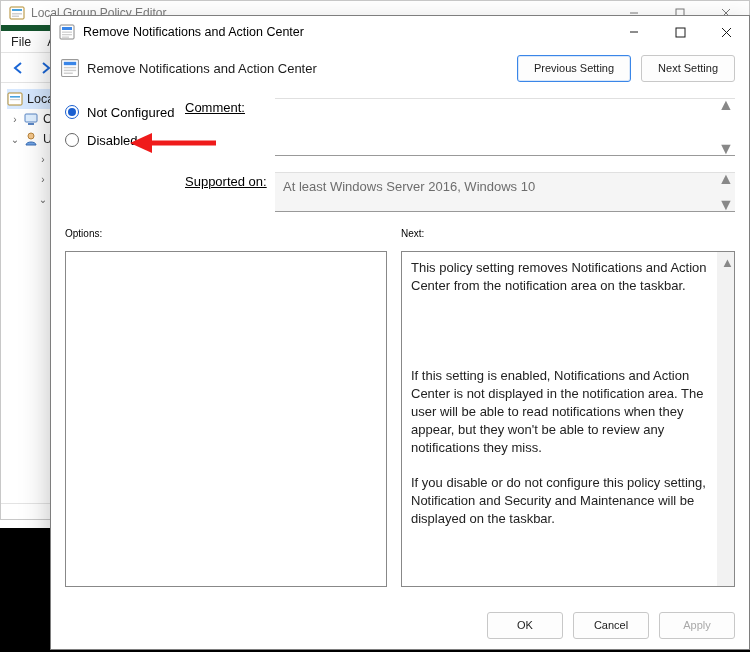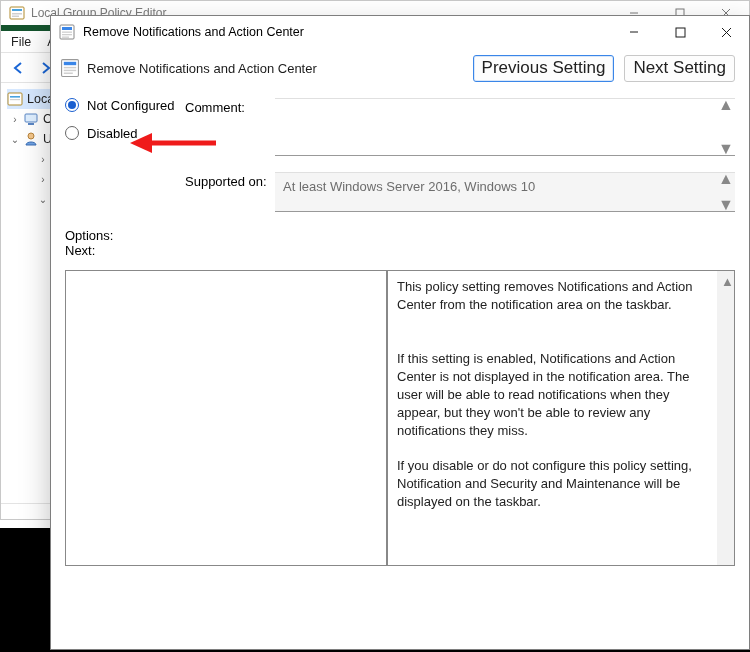--- a/index.html
+++ b/index.html
@@ -30,45 +30,45 @@
   
   .dialog { position:absolute; left:50px; top:15px; width:700px; height:635px; background:#fff; border:1px solid #7e7e7e; box-shadow:0 12px 28px rgba(0,0,0,0.25); display:flex; flex-direction:column; }
   .dlg-title { display:flex; align-items:center; height:32px; }
   .dlg-title .d-icon { margin:0 8px; }
   .dlg-title .t-text { font-size:12.5px; color:#000; flex:1; }
   .dlg-winbtn { width:46px; height:32px; display:flex; align-items:center; justify-content:center; color:#1b1b1b; }
 
   .dlg-head2 { display:flex; align-items:center; height:40px; padding-left:10px; }
   .dlg-head2 .h-text { font-size:13px; color:#1b1b1b; margin-left:8px; flex:1;}
   .nav-btns { display:flex; gap:10px; padding-right:14px;}
-  .btn { height:27px; padding:0 8px; font-size:17px; background:#fdfdfd; border:1px solid #c8c8c8; border-radius:3px; color:#222; display:inline-flex; align-items:center; justify-content:center; cursor:default; }
+  .btn { height:27px; padding:0 16px; font-size:11px; background:#fdfdfd; border:1px solid #c8c8c8; border-radius:3px; color:#222; display:inline-flex; align-items:center; justify-content:center; cursor:default; }
   .btn.primary { border:1px solid #3a86e8; box-shadow:0 0 0 1px rgba(58,134,232,0.18) inset; }
   .btn.disabled { color:#a9a9a9; }
 
   .dlg-body { flex:1; display:flex; flex-direction:column; padding:0 14px 0 14px; }
 
   .row-top { display:flex; }
   .radio-col { width:120px; padding-top:10px;}
-  .radio-item { display:flex; height:28px; font-size:13px; }
+  .radio-item { display:flex; align-items:center; height:28px; font-size:13px; }
   .radio { width:14px; height:14px; border:1px solid #666; border-radius:50%; margin-right:8px; display:inline-flex; align-items:center; justify-content:center; }
   .radio.sel { border-color:#1a5fd0; }
   .radio.sel::after { content:""; width:8px; height:8px; background:#1a5fd0; border-radius:50%; }
 
   .field-col { flex:1; padding-top:10px; }
   .field-row { display:flex; align-items:flex-start; margin-bottom:16px;}
-  .field-row .lbl { width:90px; font-size:13px; padding-top:2px;}
+  .field-row .lbl { width:90px; font-size:13px; padding-top:2px;text-decoration:underline;}
   .field-row .inp { flex:1; position:relative; }
   .ta-box { height:58px; border-top:1px solid #e0e0e0; border-bottom:1px solid #999; background:#fff;}
   .supp-box { height:40px; border-top:1px solid #e0e0e0; border-bottom:1px solid #999; background:#f5f5f5; color:#6d6d6d; font-size:13px; padding:6px 20px 4px 8px; }
   .vscroll-tri { position:absolute; right:4px; width:10px; height:10px; display:flex; align-items:center; justify-content:center; color:#888;}
   .vscroll-tri.up{ top:2px;} .vscroll-tri.dn{ bottom:2px;}
 
-  .mid-labels { display:flex; margin-top:16px; font-size:13px;flex-direction:column;}
+  .mid-labels { display:flex; margin-top:16px; font-size:10px;}
   .mid-labels .l1 { width:336px;}
-  .panes { display:flex; margin-top:12px; height:296px;}
+  .panes { display:flex; gap:14px; margin-top:12px; height:336px;}
   .pane { border:1px solid #888; background:#fff; font-size:13px;}
   .pane.left { width:322px;}
   .pane.right { flex:1; position:relative; line-height:1.38; color:#222;}
   .help-inner { position:absolute; inset:1px 18px 1px 1px; padding:6px 6px 6px 8px; overflow:hidden;}
   .help-scroll { position:absolute; right:0; top:0; bottom:0; width:17px; background:#f2f2f2;}
   .help-scroll .bar { position:absolute; top:2px; right:4px; width:9px; height:10px; color:#888; text-align:center; }
 
   .dlg-footer { height:48px; display:flex; align-items:center; justify-content:flex-end; gap:10px; padding:0 14px; }
 
   
@@ -264,31 +264,36 @@
         <div>Next:</div>
       </div>
 
       <div class="panes">
         <div class="pane left"></div>
         <div class="pane right">
           <div class="help-inner" id="help-inner">
               <div style="min-height: auto;">This policy setting removes Notifications and Action Center from the notification area on the taskbar.</div>
               <div style="min-height: 8px;">&nbsp;</div>
               <div style="min-height: 8px;">&nbsp;</div>
-              <div style="min-height: auto;">If this setting is enabled, Notifications and Action Center is not displayed in the notification area. The user will be able to read notifications when they appear, but they won't be able to review any notifications they miss.</div>
+              <div style="min-height: auto; margin-top: 36px;">If this setting is enabled, Notifications and Action Center is not displayed in the notification area. The user will be able to read notifications when they appear, but they won't be able to review any notifications they miss.</div>
               <div style="min-height: 8px;">&nbsp;</div>
               <div style="min-height: auto;">If you disable or do not configure this policy setting, Notification and Security and Maintenance will be displayed on the taskbar.</div>
             </div>
           <div class="help-scroll">
               <div class="bar">▲</div>
             </div>
         </div>
       </div>
     </div>
 
+    <div class="dlg-footer">
+      <div class="btn" style="width:76px">OK</div>
+      <div class="btn" style="width:76px">Cancel</div>
+      <div class="btn disabled" style="width:76px">Apply</div>
+    </div>
   </div>
 
   <svg class="arrow" style="left:128px; top:128px;" width="90" height="30" viewBox="0 0 90 30">
     <defs></defs>
     <line x1="88" y1="15" x2="20" y2="15" stroke="#ef1b1b" stroke-width="5"></line>
     <polygon points="2,15 24,5 24,25" fill="#ef1b1b"></polygon>
   </svg>
 
 </div>
 

